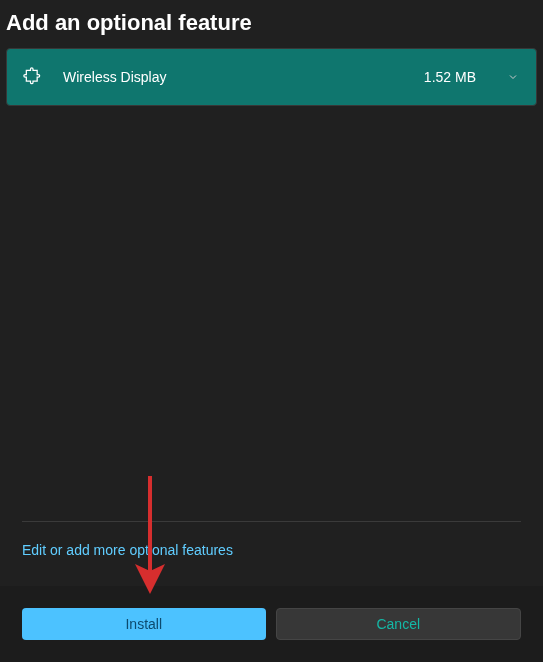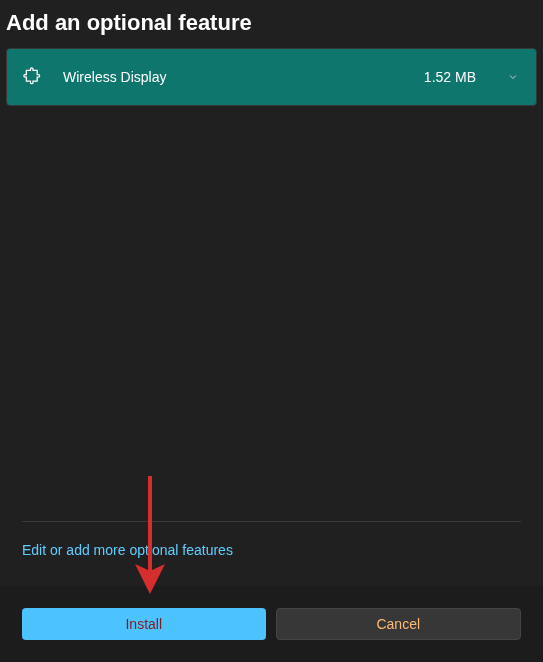--- a/index.html
+++ b/index.html
@@ -122,25 +122,25 @@
       font-size: 14px;
       font-family: inherit;
       cursor: pointer;
       border: none;
       display: flex;
       align-items: center;
       justify-content: center;
     }
     .btn-primary {
       background: #4cc2ff;
-      color: #7f1d1d;
+      color: #0c4a6e;
     }
     .btn-secondary {
       background: #373737;
-      color: #fdba74;
+      color: #14b8a6;
       border: 1px solid #454545;
     }
     .annotation-arrow {
       position: absolute;
       left: 125px;
       top: 476px;
       pointer-events: none;
       z-index: 10;
     }
   </style>

